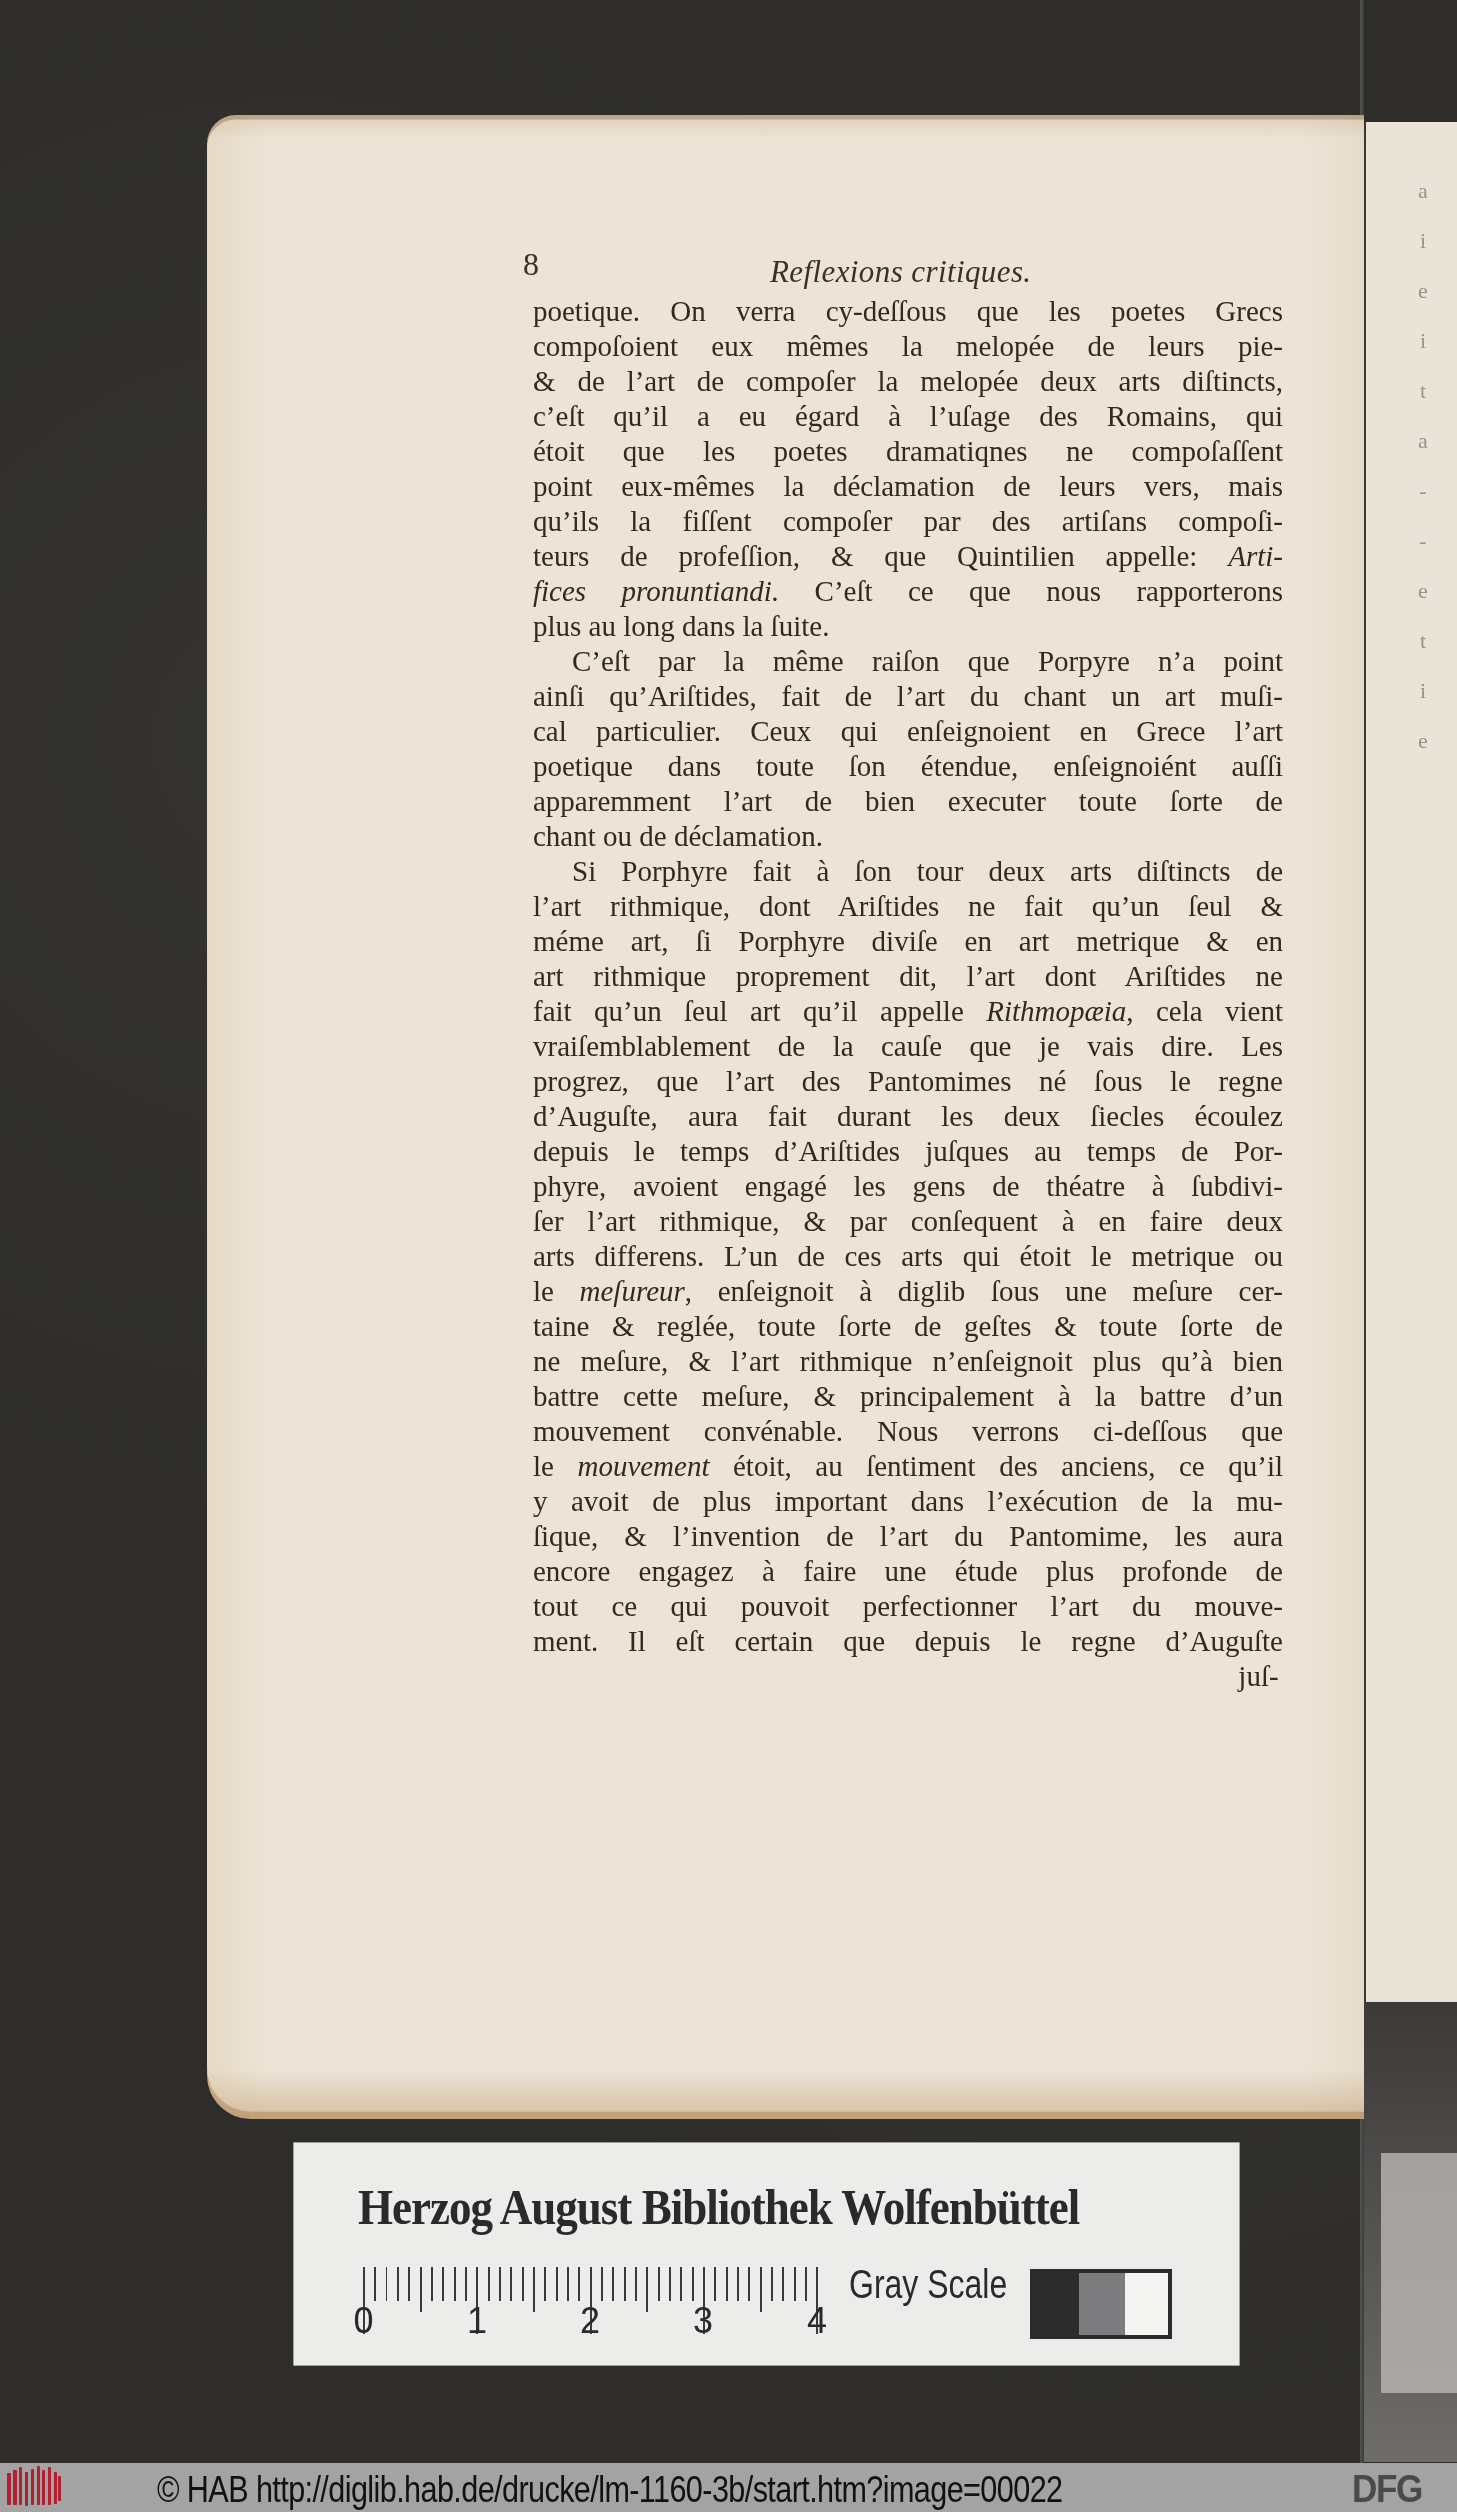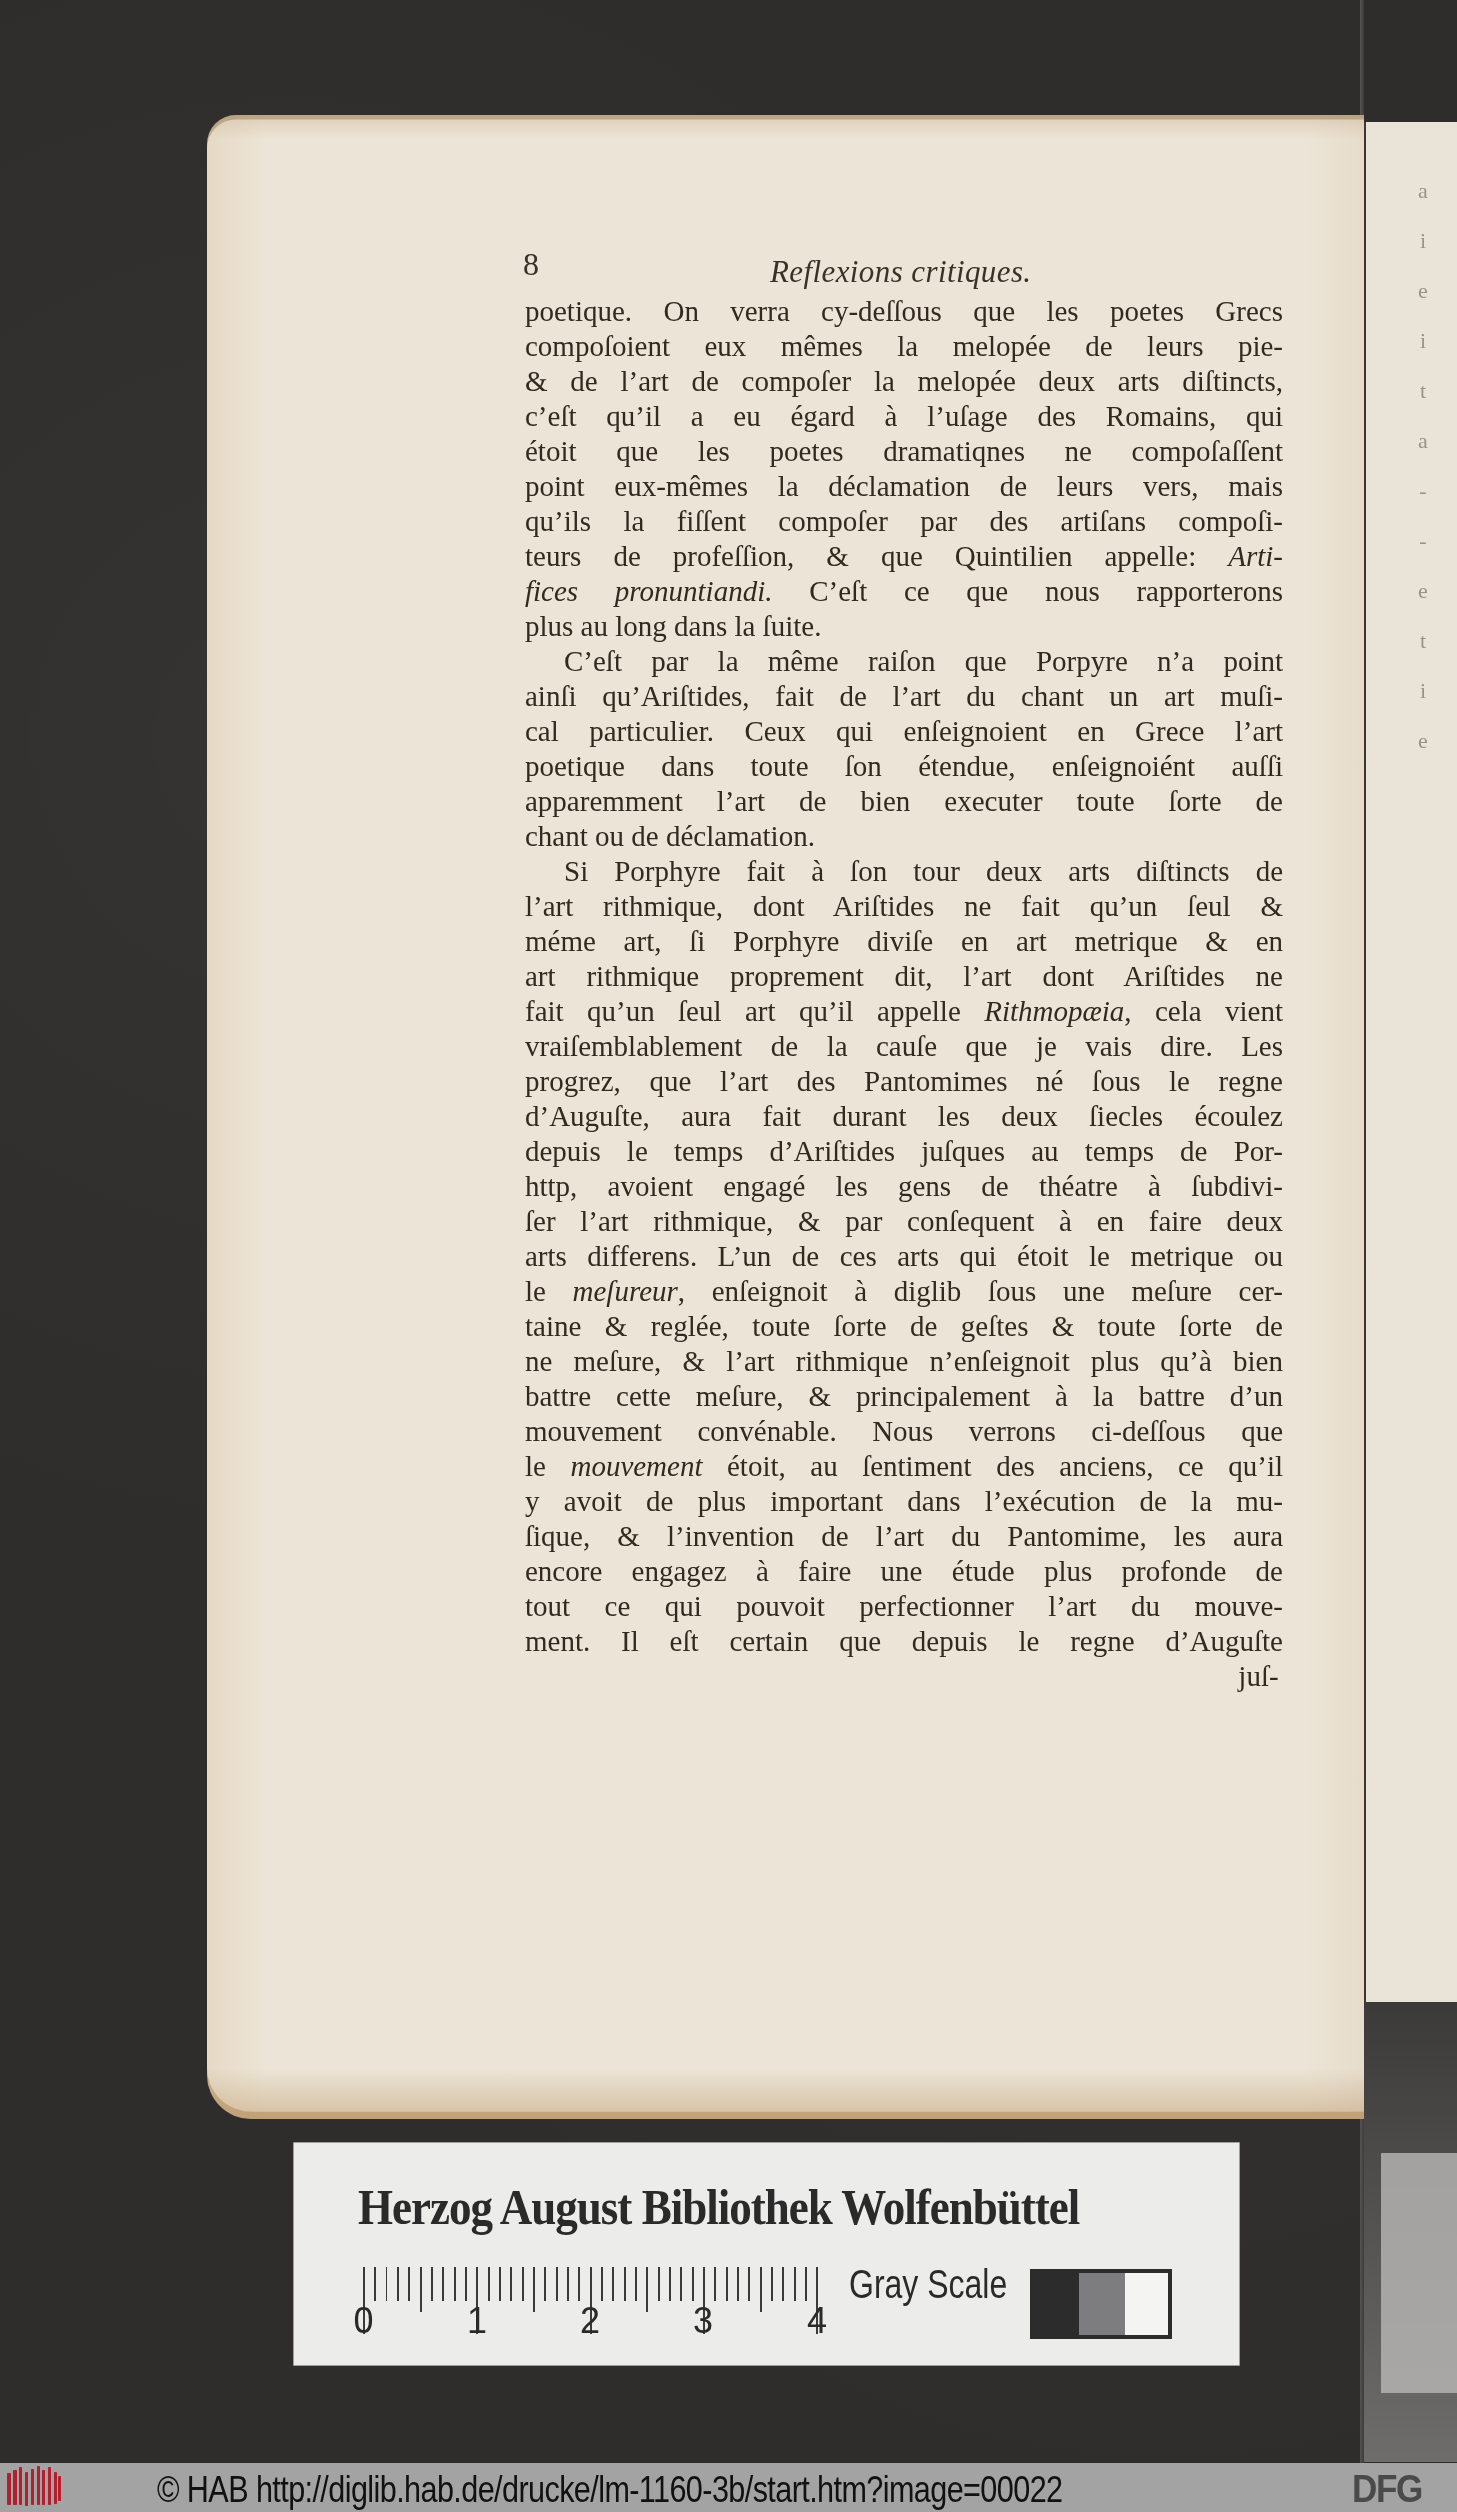--- a/index.html
+++ b/index.html
@@ -62,21 +62,21 @@
   .running-title {
     position:absolute; left:247px; top:11px; font-size:31px; font-style:italic; color:#3a3128;
     letter-spacing:0.4px;
   }
   .text-block {
     position:absolute; left:318px; top:179px; width:758px;
     color:#34291f; font-size:29px; line-height:35px;
   }
   .line {
     display:block; white-space:nowrap; text-align:justify; text-align-last:justify;
-    height:35px; overflow:visible;
+    height:35px; overflow:visible;margin-left:8px;
   }
   .line.last { text-align-last:left; }
   .line.indent { padding-left:39px; }
   .line i { font-style:italic; }
   .catchword {
     display:block; text-align:right; height:35px; padding-right:4.4px;
   }
 
   
   .card {
@@ -184,21 +184,21 @@
       <span class="line last"><span>chant ou de déclamation.</span></span>
       <span class="line indent"><span>Si Porphyre fait à ſon tour deux arts diſtincts de</span></span>
       <span class="line"><span>l’art rithmique, dont Ariſtides ne fait qu’un ſeul &amp;</span></span>
       <span class="line"><span>méme art, ſi Porphyre diviſe en art metrique &amp; en</span></span>
       <span class="line"><span>art rithmique proprement dit, l’art dont Ariſtides ne</span></span>
       <span class="line"><span>fait qu’un ſeul art qu’il appelle</span> <i>Rithmopæia</i><span>, cela vient</span></span>
       <span class="line"><span>vraiſemblablement de la cauſe que je vais dire.  Les</span></span>
       <span class="line"><span>progrez, que l’art des Pantomimes né ſous le regne</span></span>
       <span class="line"><span>d’Auguſte, aura fait durant les deux ſiecles écoulez</span></span>
       <span class="line"><span>depuis le temps d’Ariſtides juſques au temps de Por-</span></span>
-      <span class="line"><span>http, avoient engagé les gens de théatre à ſubdivi-</span></span>
+      <span class="line"><span>phyre, avoient engagé les gens de théatre à ſubdivi-</span></span>
       <span class="line"><span>ſer l’art rithmique, &amp; par conſequent à en faire deux</span></span>
       <span class="line"><span>arts differens. L’un de ces arts qui étoit le metrique ou</span></span>
       <span class="line"><span>le</span> <i>meſureur</i><span>, enſeignoit à diglib ſous une meſure cer-</span></span>
       <span class="line"><span>taine &amp; reglée, toute ſorte de geſtes &amp; toute ſorte de</span></span>
       <span class="line"><span>ne meſure, &amp; l’art rithmique n’enſeignoit plus qu’à bien</span></span>
       <span class="line"><span>battre cette meſure, &amp; principalement à la battre d’un</span></span>
       <span class="line"><span>mouvement convénable.  Nous verrons ci-deſſous que</span></span>
       <span class="line"><span>le</span> <i>mouvement</i><span> étoit, au ſentiment des anciens, ce qu’il</span></span>
       <span class="line"><span>y avoit de plus important dans l’exécution de la mu-</span></span>
       <span class="line"><span>ſique, &amp; l’invention de l’art du Pantomime, les aura</span></span>

